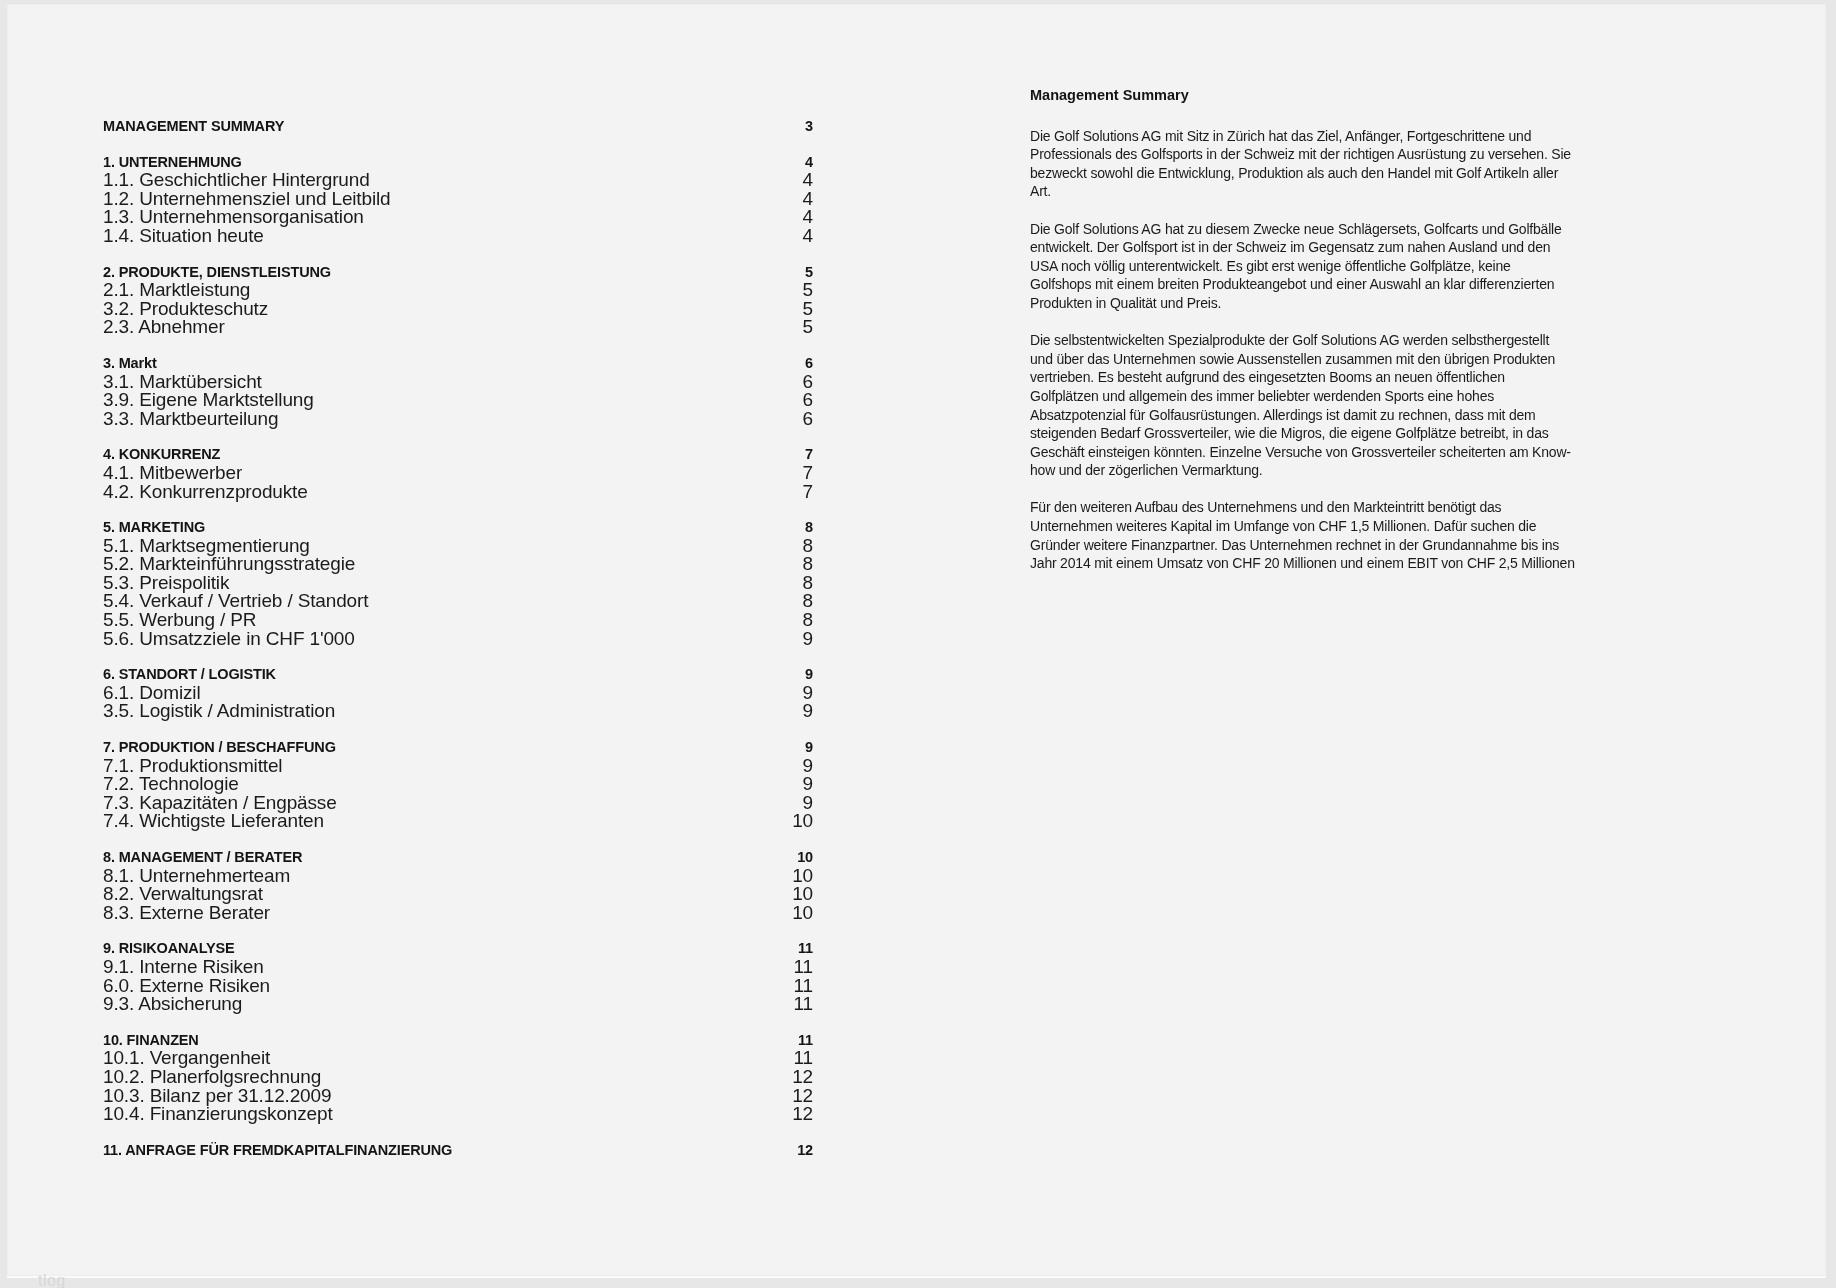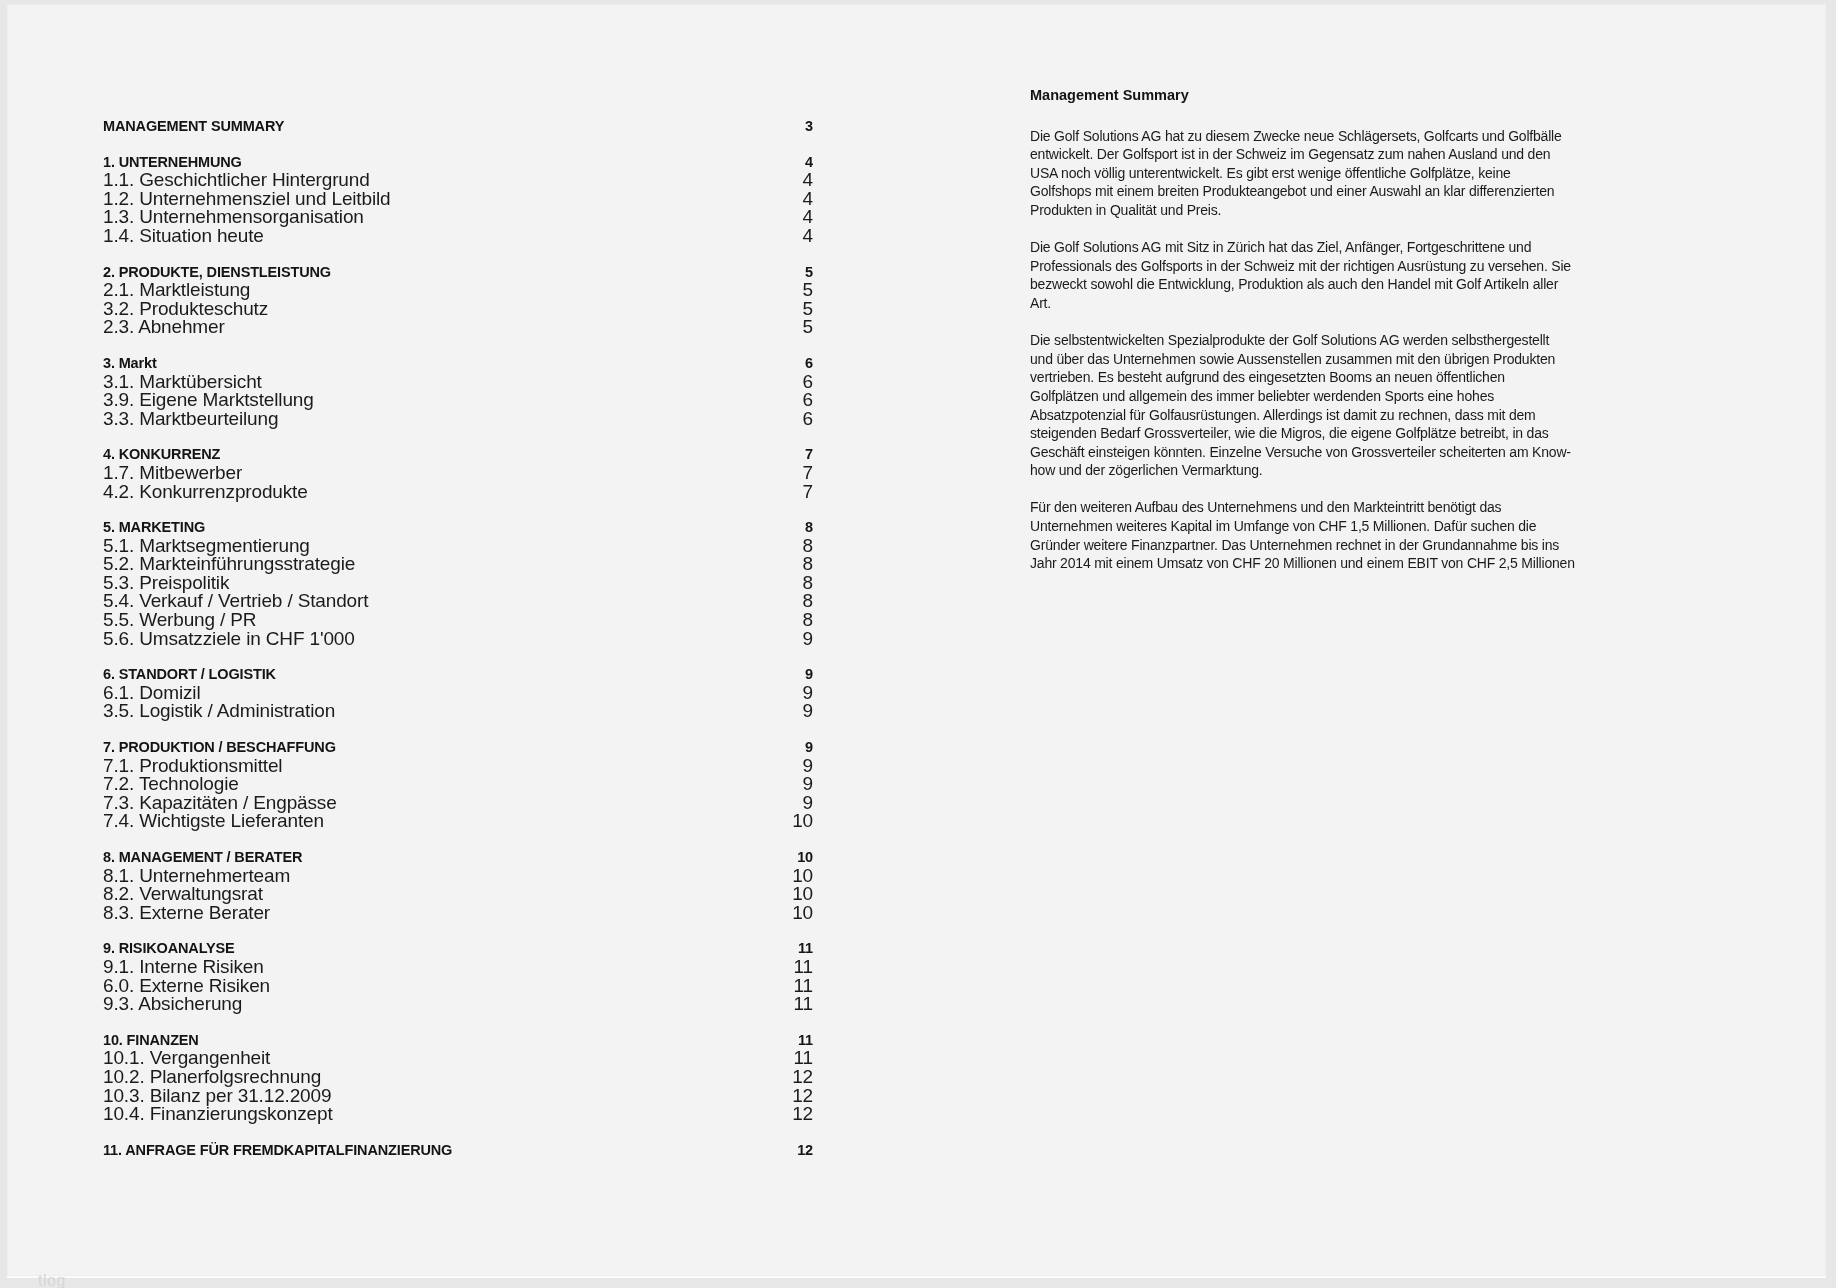--- a/index.html
+++ b/index.html
@@ -112,21 +112,21 @@
             <span class="toc-label">3.3. Marktbeurteilung</span>
             <span class="page-num">6</span>
           </div>
         </div>
         <div class="toc-section">
           <div class="toc-row head">
             <span class="toc-label">4. KONKURRENZ</span>
             <span class="page-num">7</span>
           </div>
           <div class="toc-row">
-            <span class="toc-label">1.7. Mitbewerber</span>
+            <span class="toc-label">4.1. Mitbewerber</span>
             <span class="page-num">7</span>
           </div>
           <div class="toc-row">
             <span class="toc-label">4.2. Konkurrenzprodukte</span>
             <span class="page-num">7</span>
           </div>
         </div>
         <div class="toc-section">
           <div class="toc-row head">
             <span class="toc-label">5. MARKETING</span>
@@ -256,22 +256,22 @@
             <span class="toc-label">11. ANFRAGE FÜR FREMDKAPITALFINANZIERUNG</span>
             <span class="page-num">12</span>
           </div>
         </div>
       </div>
   </div>
 
   <div class="summary">
     <div class="summary-title">Management Summary</div>
     <div class="summary-paragraphs">
+        <p>Die Golf Solutions AG mit Sitz in Zürich hat das Ziel, Anfänger, Fortgeschrittene und Professionals des Golfsports in der Schweiz mit der richtigen Ausrüstung zu versehen. Sie bezweckt sowohl die Entwicklung, Produktion als auch den Handel mit Golf Artikeln aller Art.</p>
         <p>Die Golf Solutions AG hat zu diesem Zwecke neue Schlägersets, Golfcarts und Golfbälle entwickelt. Der Golfsport ist in der Schweiz im Gegensatz zum nahen Ausland und den USA noch völlig unterentwickelt. Es gibt erst wenige öffentliche Golfplätze, keine Golfshops mit einem breiten Produkteangebot und einer Auswahl an klar differenzierten Produkten in Qualität und Preis.</p>
-        <p>Die Golf Solutions AG mit Sitz in Zürich hat das Ziel, Anfänger, Fortgeschrittene und Professionals des Golfsports in der Schweiz mit der richtigen Ausrüstung zu versehen. Sie bezweckt sowohl die Entwicklung, Produktion als auch den Handel mit Golf Artikeln aller Art.</p>
         <p>Die selbstentwickelten Spezialprodukte der Golf Solutions AG werden selbsthergestellt und über das Unternehmen sowie Aussenstellen zusammen mit den übrigen Produkten vertrieben. Es besteht aufgrund des eingesetzten Booms an neuen öffentlichen Golfplätzen und allgemein des immer beliebter werdenden Sports eine hohes Absatzpotenzial für Golfausrüstungen. Allerdings ist damit zu rechnen, dass mit dem steigenden Bedarf Grossverteiler, wie die Migros, die eigene Golfplätze betreibt, in das Geschäft einsteigen könnten. Einzelne Versuche von Grossverteiler scheiterten am Know-how und der zögerlichen Vermarktung.</p>
         <p>Für den weiteren Aufbau des Unternehmens und den Markteintritt benötigt das Unternehmen weiteres Kapital im Umfange von CHF 1,5 Millionen. Dafür suchen die Gründer weitere Finanzpartner. Das Unternehmen rechnet in der Grundannahme bis ins Jahr 2014 mit einem Umsatz von CHF 20 Millionen und einem EBIT von CHF 2,5 Millionen</p>
       </div>
   </div>
 
   <div class="watermark">tlog</div>
 
 </div>
 
 </body></html>

